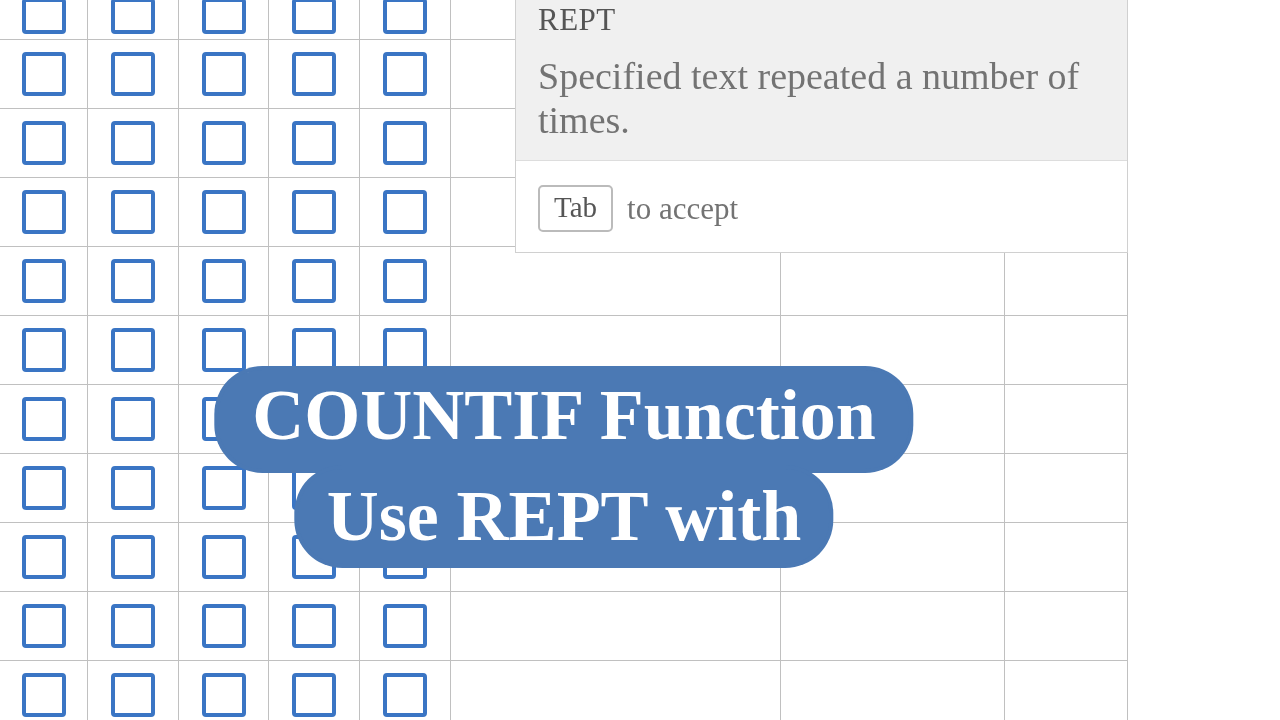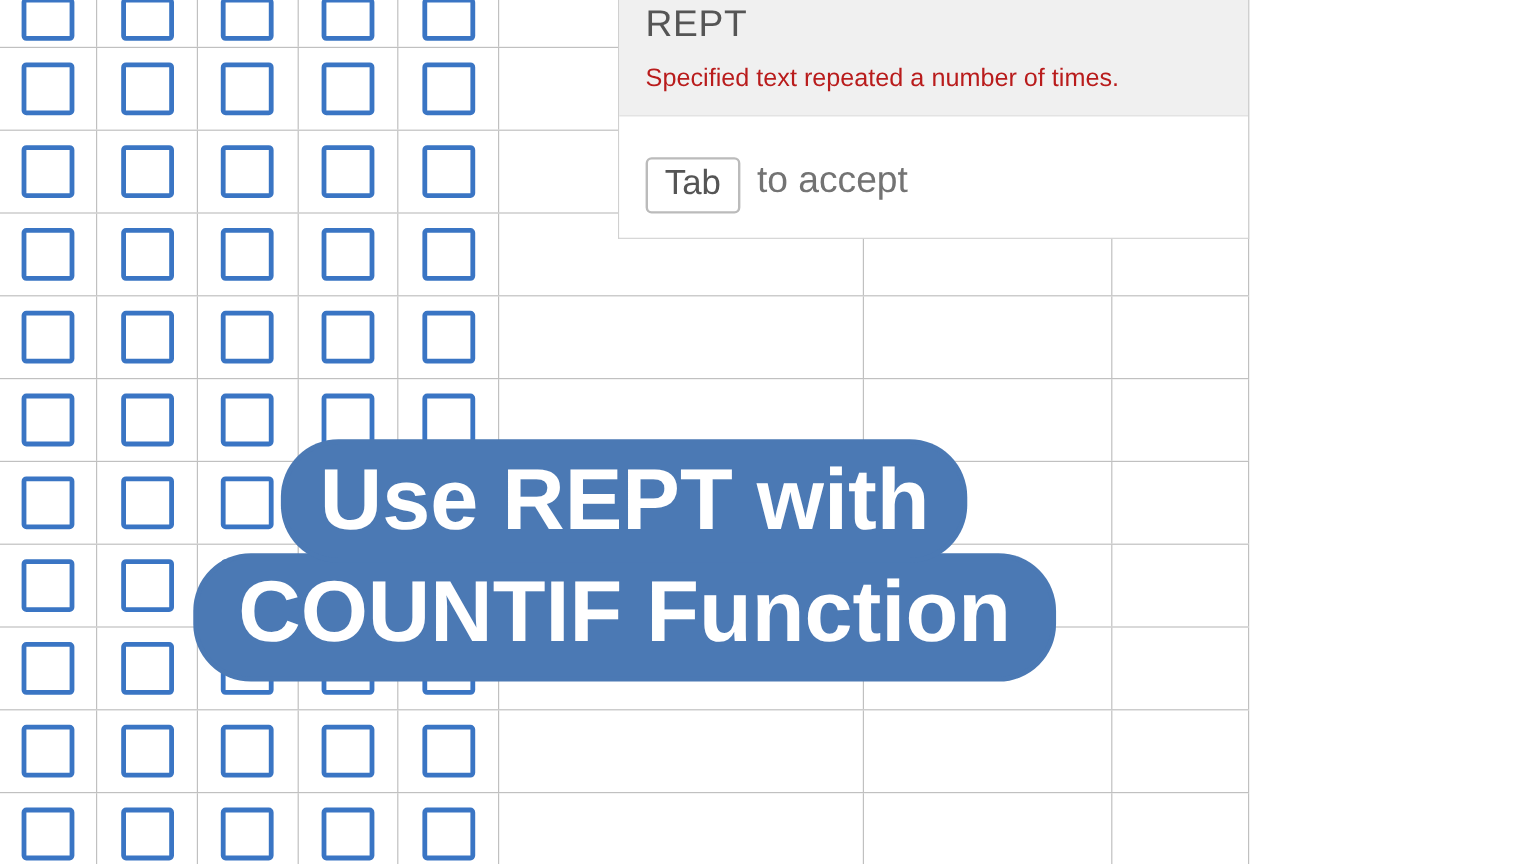--- a/index.html
+++ b/index.html
@@ -1,18 +1,18 @@
 <!DOCTYPE html>
 <html><head>
   <meta charset="utf-8">
   <style>
     * { box-sizing: border-box; margin: 0; padding: 0; }
     html, body { width: 1280px; height: 720px; overflow: hidden; font-family: Arial, sans-serif; background: #fff; }
     
-    .container { position: relative; width: 1041px; height: 720px; }
+    .container { position: relative; width: 1128px; height: 720px; font-family: Liberation Serif, serif; }
     
     
     .grid { position: absolute; top: 0; left: 0; width: 100%; height: 100%; }
     .row { display: flex; height: 69px; border-bottom: 1px solid #c0c0c0; }
     .row:first-child { height: 40px; }
     .cell { border-right: 1px solid #c0c0c0; display: flex; align-items: center; justify-content: center; }
     .narrow { width: 103px; }
     .narrow:first-child { width: 100px; }
     .wide1 { width: 375px; }
     .wide2 { width: 255px; }
@@ -29,23 +29,23 @@
       left: 515px;
       right: 0;
       background: #f1f1f1;
       border: 1px solid #d0d0d0;
       border-top: none;
       padding: 0 0 0 0;
       z-index: 5;
     }
     .tooltip-inner { padding: 2px 20px 18px 22px; background: #f0f0f0; }
     .tooltip-title { font-size: 31px; color: #555; font-weight: 400; margin-bottom: 16px; letter-spacing: 0.5px; }
-    .tooltip-desc { font-size: 21px; color: #b91c1c; font-weight: 400; }
+    .tooltip-desc { font-size: 38px; color: #737373; font-weight: 400; }
     .tooltip-accept { background: #fff; padding: 24px 22px 20px 22px; display: flex; align-items: center; gap: 14px; border-top: 1px solid #ddd;}
-    .key-badge { border: 2px solid #bbb; border-radius: 5px; padding: 4px 14px 6px 14px; font-size: 29px; color: #555; background: #fff; margin-top: 10px; }
+    .key-badge { border: 2px solid #bbb; border-radius: 5px; padding: 4px 14px 6px 14px; font-size: 29px; color: #555; background: #fff; }
     .accept-text { font-size: 31px; color: #737373; }
     
     
     .caption {
       position: absolute;
       left: 50%;
       top: 370px;
       transform: translateX(-50%);
       text-align: center;
       z-index: 10;
@@ -300,17 +300,17 @@
       <div class="tooltip-title">REPT</div>
       <div class="tooltip-desc">Specified text repeated a number of times.</div>
     </div>
     <div class="tooltip-accept">
       <span class="key-badge">Tab</span>
       <span class="accept-text">to accept</span>
     </div>
   </div>
 
   <div class="caption">
+    <div><span class="caption-line l2">COUNTIF Function</span></div>
     <div><span class="caption-line l1">Use REPT with</span></div>
-    <div><span class="caption-line l2">COUNTIF Function</span></div>
   </div>
 
 </div>
 
 </body></html>

